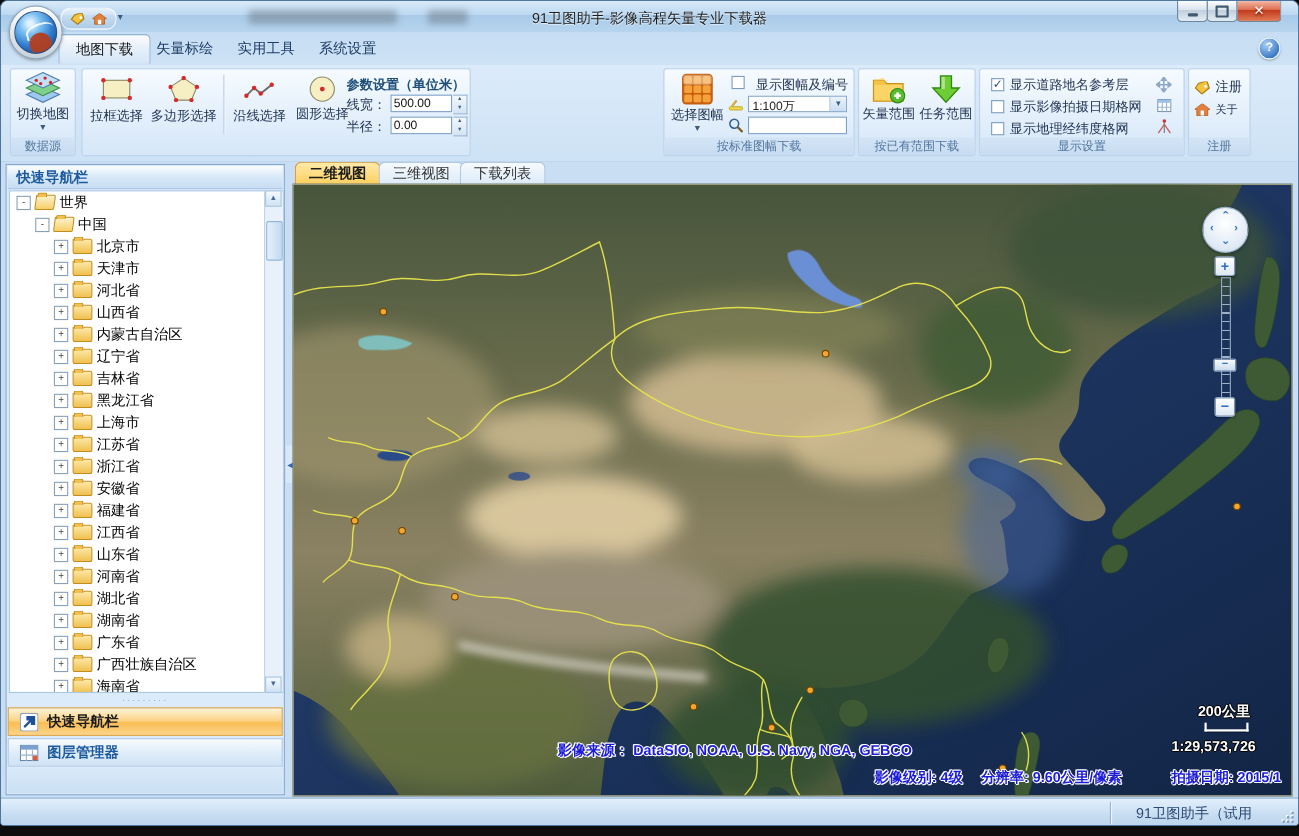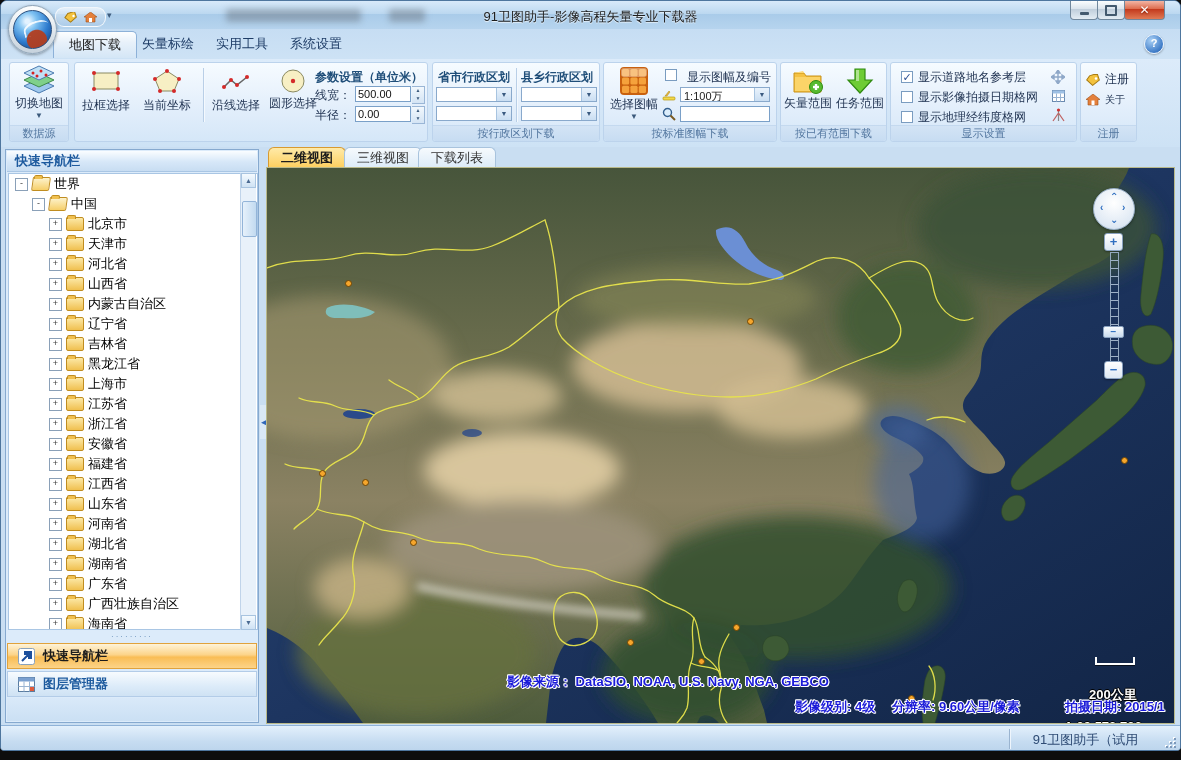--- a/index.html
+++ b/index.html
@@ -107,21 +107,21 @@
   .mlabel{position:absolute;font-size:12px;color:#f0f0f0;white-space:nowrap;
     text-shadow:1px 1px 1px #000,-1px -1px 1px #000,1px -1px 1px #000,-1px 1px 1px #000;}
   .mlabel.city{color:#f0a2a6;}
   .mlabel.vert{writing-mode:vertical-lr;text-orientation:upright;letter-spacing:2px;}
   .mlabel.ocean{color:#3a6ee0;font-weight:bold;font-size:14px;
     text-shadow:1px 1px 0 #dfeaff,-1px -1px 0 #dfeaff,1px -1px 0 #dfeaff,-1px 1px 0 #dfeaff;}
   .mlabel.star{color:#e01818;font-size:13px;text-shadow:0 0 2px #fff;}
   .cdot{position:absolute;width:7px;height:7px;border-radius:50%;background:#f6a62c;border:1px solid #6e4403;box-sizing:border-box;}
   .ovl{position:absolute;font-size:13px;font-weight:bold;color:#1b1bd8;white-space:nowrap;
     text-shadow:1px 0 0 #fff,-1px 0 0 #fff,0 1px 0 #fff,0 -1px 0 #fff,1px 1px 0 #fff,-1px -1px 0 #fff;}
-  .ovl.white{color:#fff;text-shadow:1px 0 0 #000,-1px 0 0 #000,0 1px 0 #000,0 -1px 0 #000;margin-top:48px;}
+  .ovl.white{color:#fff;text-shadow:1px 0 0 #000,-1px 0 0 #000,0 1px 0 #000,0 -1px 0 #000;}
   .sbracket{position:absolute;width:36px;height:6px;border-left:2px solid #fff;border-right:2px solid #fff;
     border-bottom:2px solid #fff;box-shadow:0 1px 0 rgba(0,0,0,.6);}
   
   .navctl{position:absolute;left:820px;top:20px;width:52px;height:200px;}
   .ringbtn{position:absolute;left:6px;top:0;width:40px;height:40px;border-radius:50%;
     background:radial-gradient(circle at 50% 35%,#ffffff,#dfe9f4 70%,#c3d4e6);border:1px solid #9ab0c8;
     box-shadow:0 1px 3px rgba(0,0,0,.4);}
   .ringbtn span{position:absolute;font-size:10px;font-weight:bold;color:#2f6fc0;}
   .sqbtn{position:absolute;left:17px;width:19px;height:18px;border:1px solid #8aa2c0;border-radius:3px;
     background:linear-gradient(#ffffff,#dde8f3);color:#2f6fc0;font-weight:bold;font-size:13px;text-align:center;line-height:16px;
@@ -222,21 +222,21 @@
       </div>
       <div style="position:absolute;left:60px;top:4px;width:64px;text-align:center;">
         <svg width="28" height="24" viewBox="0 0 28 24" style="margin:2px auto 4px;">
           <polygon points="14,2 26,10 21,22 7,22 2,10" fill="#f7efc4" stroke="#8a8a62"></polygon>
           <circle cx="14" cy="2" r="2" fill="#d42a2a"></circle>
               <circle cx="26" cy="10" r="2" fill="#d42a2a"></circle>
           <circle cx="21" cy="22" r="2" fill="#d42a2a"></circle>
               <circle cx="7" cy="22" r="2" fill="#d42a2a"></circle>
               <circle cx="2" cy="10" r="2" fill="#d42a2a"></circle>
         </svg>
-        <div class="rbtn-label">当前坐标</div>
+        <div class="rbtn-label">多边形选择</div>
       </div>
       <div class="vsep" style="left:128px;"></div>
       <div style="position:absolute;left:133px;top:4px;width:56px;text-align:center;">
         <svg width="30" height="24" viewBox="0 0 30 24" style="margin:6px auto 0;">
           <path d="M3 14 L10 7 L16 12 L26 4" fill="none" stroke="#666" stroke-width="1.6"></path>
           <circle cx="3" cy="14" r="2" fill="#d42a2a"></circle>
               <circle cx="10" cy="7" r="2" fill="#d42a2a"></circle>
           <circle cx="16" cy="12" r="2" fill="#d42a2a"></circle>
               <circle cx="26" cy="4" r="2" fill="#d42a2a"></circle>
         </svg>
@@ -257,38 +257,20 @@
             <span>▼</span>
           </span>
       <div style="position:absolute;left:240px;top:44px;font-size:12px;color:#1e3150;">半径：</div>
       <input class="num-input" style="position: absolute; left: 280px; top: 43px; width: 50px;" value="0.00">
       <span class="spin" style="position:absolute;left:337px;top:43px;">
             <span>▲</span>
             <span>▼</span>
           </span>
     </div>
 
-    <div class="rgroup" style="left:431px;width:168px;">
-      <div class="blue-head" style="position:absolute;left:5px;top:6px;">省市行政区划</div>
-      <div class="blue-head" style="position:absolute;left:88px;top:6px;">县乡行政区划</div>
-      <div class="vsep" style="left:83px;"></div>
-      <div class="combo" style="position:absolute;left:3px;top:24px;width:76px;">
-            <span class="dd">▼</span>
-          </div>
-      <div class="combo" style="position:absolute;left:3px;top:43px;width:76px;">
-            <span class="dd">▼</span>
-          </div>
-      <div class="combo" style="position:absolute;left:88px;top:24px;width:76px;">
-            <span class="dd">▼</span>
-          </div>
-      <div class="combo" style="position:absolute;left:88px;top:43px;width:76px;">
-            <span class="dd">▼</span>
-          </div>
-      <div class="rg-label">按行政区划下载</div>
-    </div>
 
     <div class="rgroup" style="left:602px;width:174px;">
       <div style="position:absolute;left:5px;top:3px;width:50px;text-align:center;">
         <svg width="30" height="30" viewBox="0 0 30 30" style="margin:0 auto;">
           <rect x="1" y="1" width="28" height="28" rx="4" fill="#c8600f"></rect>
           <g fill="#f5a23c">
                 <rect x="3" y="3" width="7.2" height="7.2" rx="1.5"></rect>
                 <rect x="11.4" y="3" width="7.2" height="7.2" rx="1.5"></rect>
                 <rect x="19.8" y="3" width="7.2" height="7.2" rx="1.5"></rect>
           <rect x="3" y="11.4" width="7.2" height="7.2" rx="1.5"></rect>

